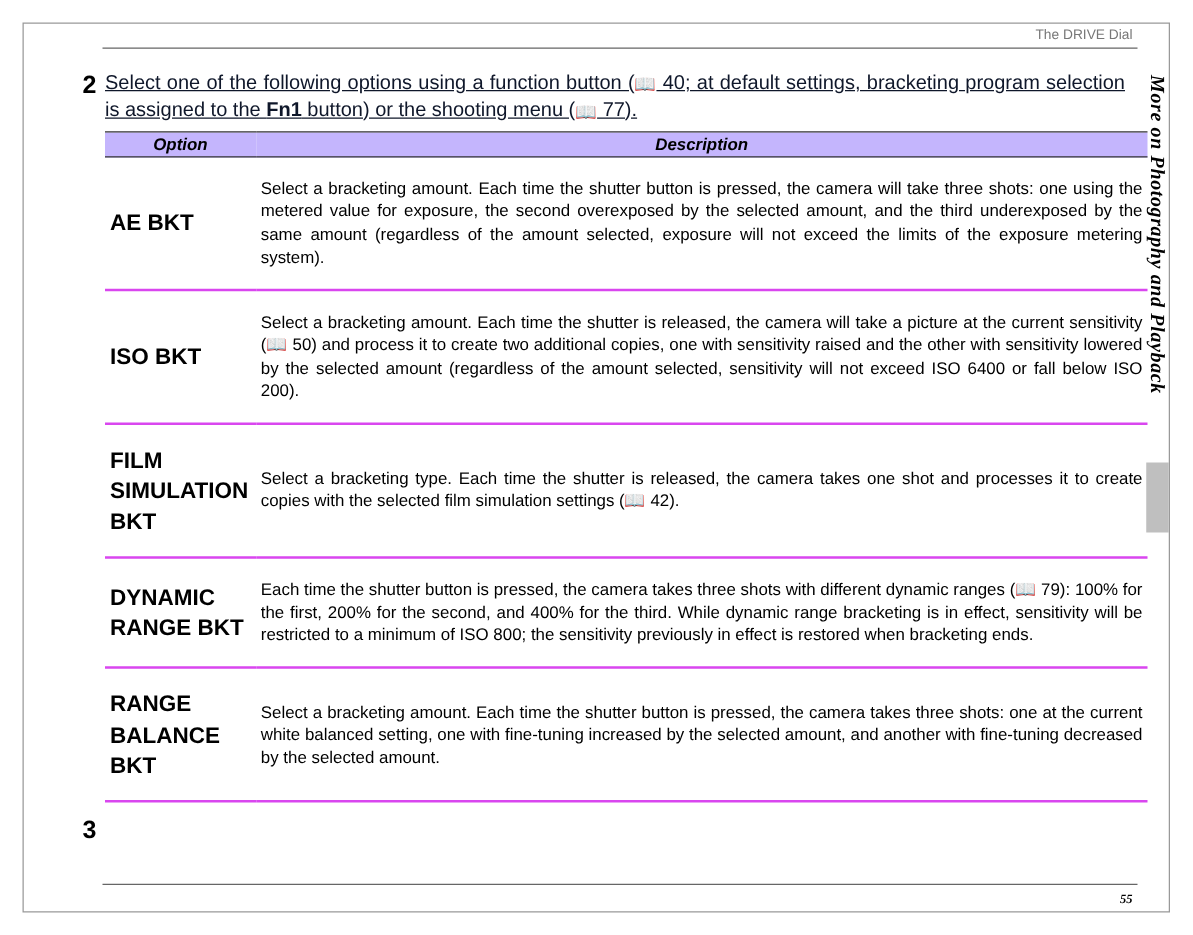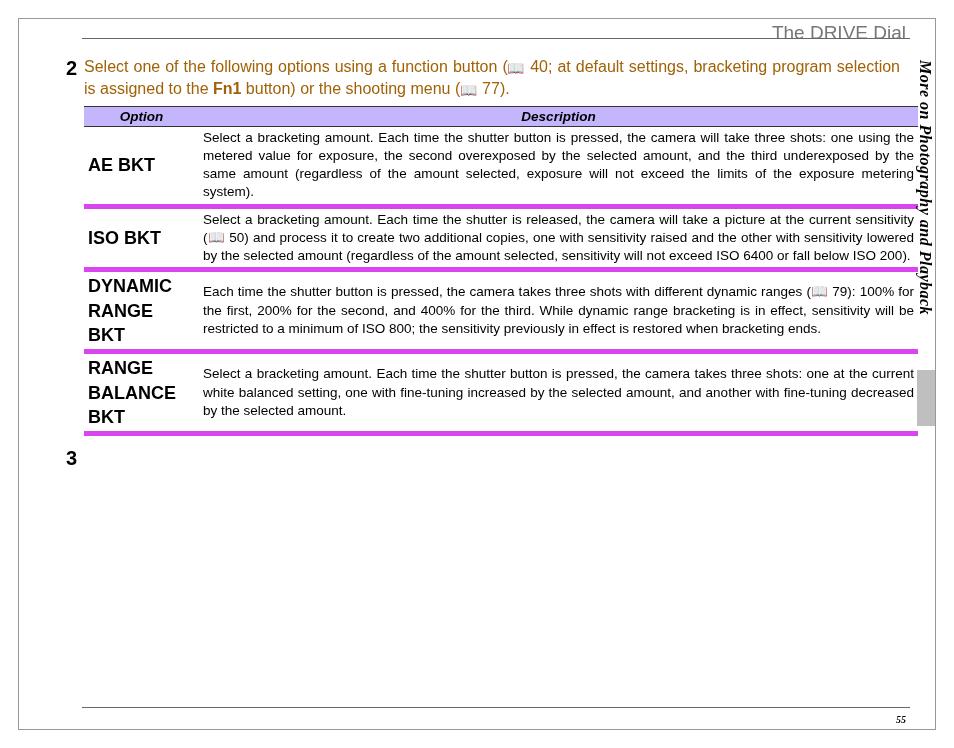--- a/index.html
+++ b/index.html
@@ -17,45 +17,46 @@
     border: 1px solid #999;
   }
   .header-line {
     position: absolute;
     top: 38px; left: 82px; right: 44px;
     border-top: 1px solid #666;
   }
   .header-title {
     position: absolute;
     top: 22px; right: 48px;
-    font-size: 19px;
+    font-size: 11px;
     color: #777;
   }
   .content {
     position: absolute;
     top: 56px; left: 66px; right: 54px;
   }
   .step {
     display: flex;
     align-items: flex-start;
     margin-bottom: 6px;
   }
   .step-num {
     font-weight: bold;
     font-size: 20px;
     width: 18px;
     flex-shrink: 0;
     line-height: 1.2;
   }
   .step-body {
     font-size: 16px;
-    color: #a16207;
+    color: #0f172a;
     line-height: 1.35;
     text-align: justify;
     flex: 1;
+    text-decoration: underline;
   }
   .step-body b { font-weight: bold; }
   .book-icon {
     display: inline-block;
     vertical-align: -1px;
     font-size: 14px;
   }
   table {
     width: 100%;
     border-collapse: collapse;
@@ -67,23 +68,23 @@
   thead th {
     background: #c4b5fd;
     font-weight: bold;
     font-style: italic;
     text-align: center;
     padding: 2px 6px;
     border-top: 1px solid #333;
     border-bottom: 1px solid #333;
   }
   tbody td {
-    padding: 2px 4px;
+    padding: 16px 4px;
     vertical-align: middle;
-    border-bottom: 5px solid #d946ef;
+    border-bottom: 2px solid #d946ef;
     line-height: 1.35;
     text-align: justify;
   }
   tbody td.opt {
     font-weight: bold;
     font-size: 18px;
     white-space: normal;
     width: 115px;
     padding-right: 6px;
     text-align: left;
@@ -150,20 +151,24 @@
     <tbody>
       <tr>
         <td class="opt">AE BKT</td>
         <td>Select a bracketing amount.  Each time the shutter button is pressed, the camera will take three shots: one using the metered value for exposure, the second overexposed by the selected amount, and the third underexposed by the same amount (regardless of the amount selected, exposure will not exceed the limits of the exposure metering system).</td>
       </tr>
       <tr>
         <td class="opt">ISO BKT</td>
         <td>Select a bracketing amount.  Each time the shutter is released, the camera will take a picture at the current sensitivity (📖 50) and process it to create two additional copies, one with sensitivity raised and the other with sensitivity lowered by the selected amount (regardless of the amount selected, sensitivity will not exceed ISO 6400 or fall below ISO 200).</td>
       </tr>
       <tr>
+        <td class="opt">FILM SIMULATION BKT</td>
+        <td>Select a bracketing type.  Each time the shutter is released, the camera takes one shot and processes it to create copies with the selected film simulation settings (📖 42).</td>
+      </tr>
+      <tr>
         <td class="opt">DYNAMIC RANGE BKT</td>
         <td>Each time the shutter button is pressed, the camera takes three shots with different dynamic ranges (📖 79): 100% for the first, 200% for the second, and 400% for the third.  While dynamic range bracketing is in effect, sensitivity will be restricted to a minimum of ISO 800; the sensitivity previously in effect is restored when bracketing ends.</td>
       </tr>
       <tr>
         <td class="opt">RANGE BALANCE BKT</td>
         <td>Select a bracketing amount.  Each time the shutter button is pressed, the camera takes three shots: one at the current white balanced setting, one with fine-tuning increased by the selected amount, and another with fine-tuning decreased by the selected amount.</td>
       </tr>
     </tbody>
   </table>
 

